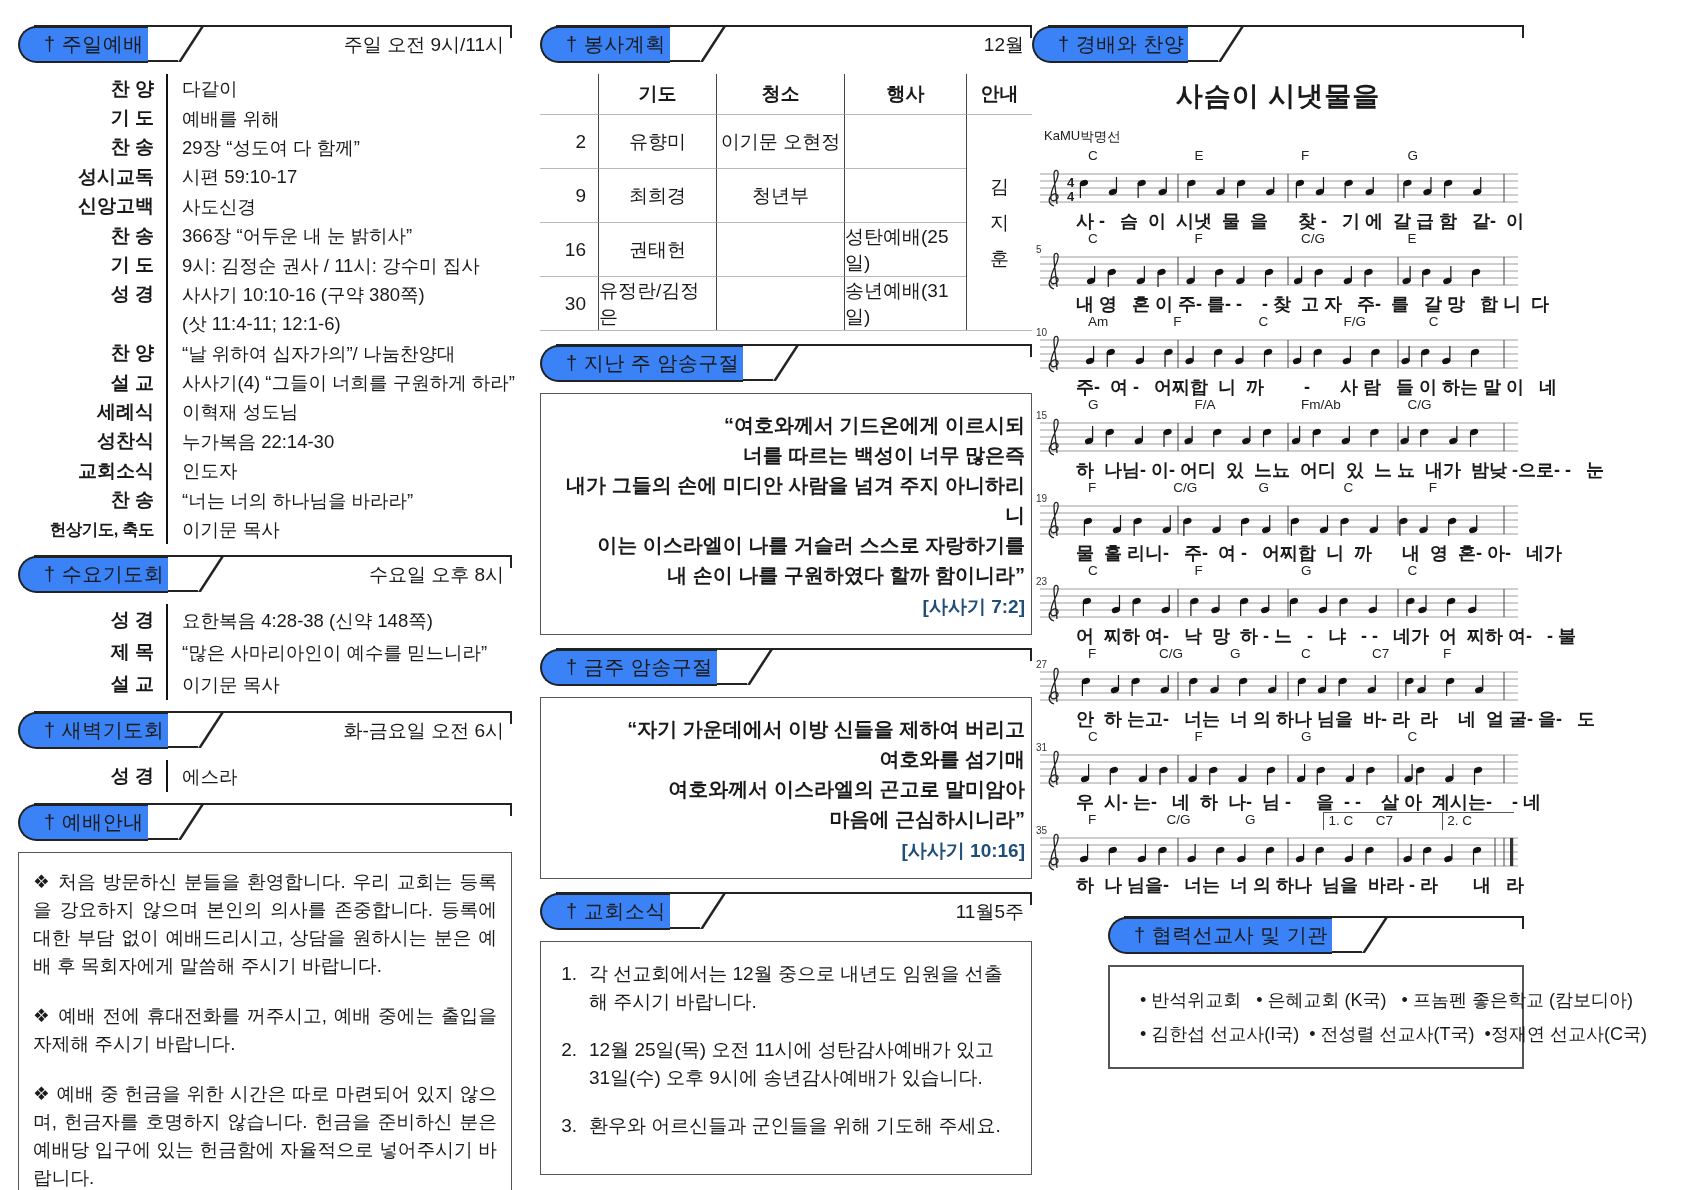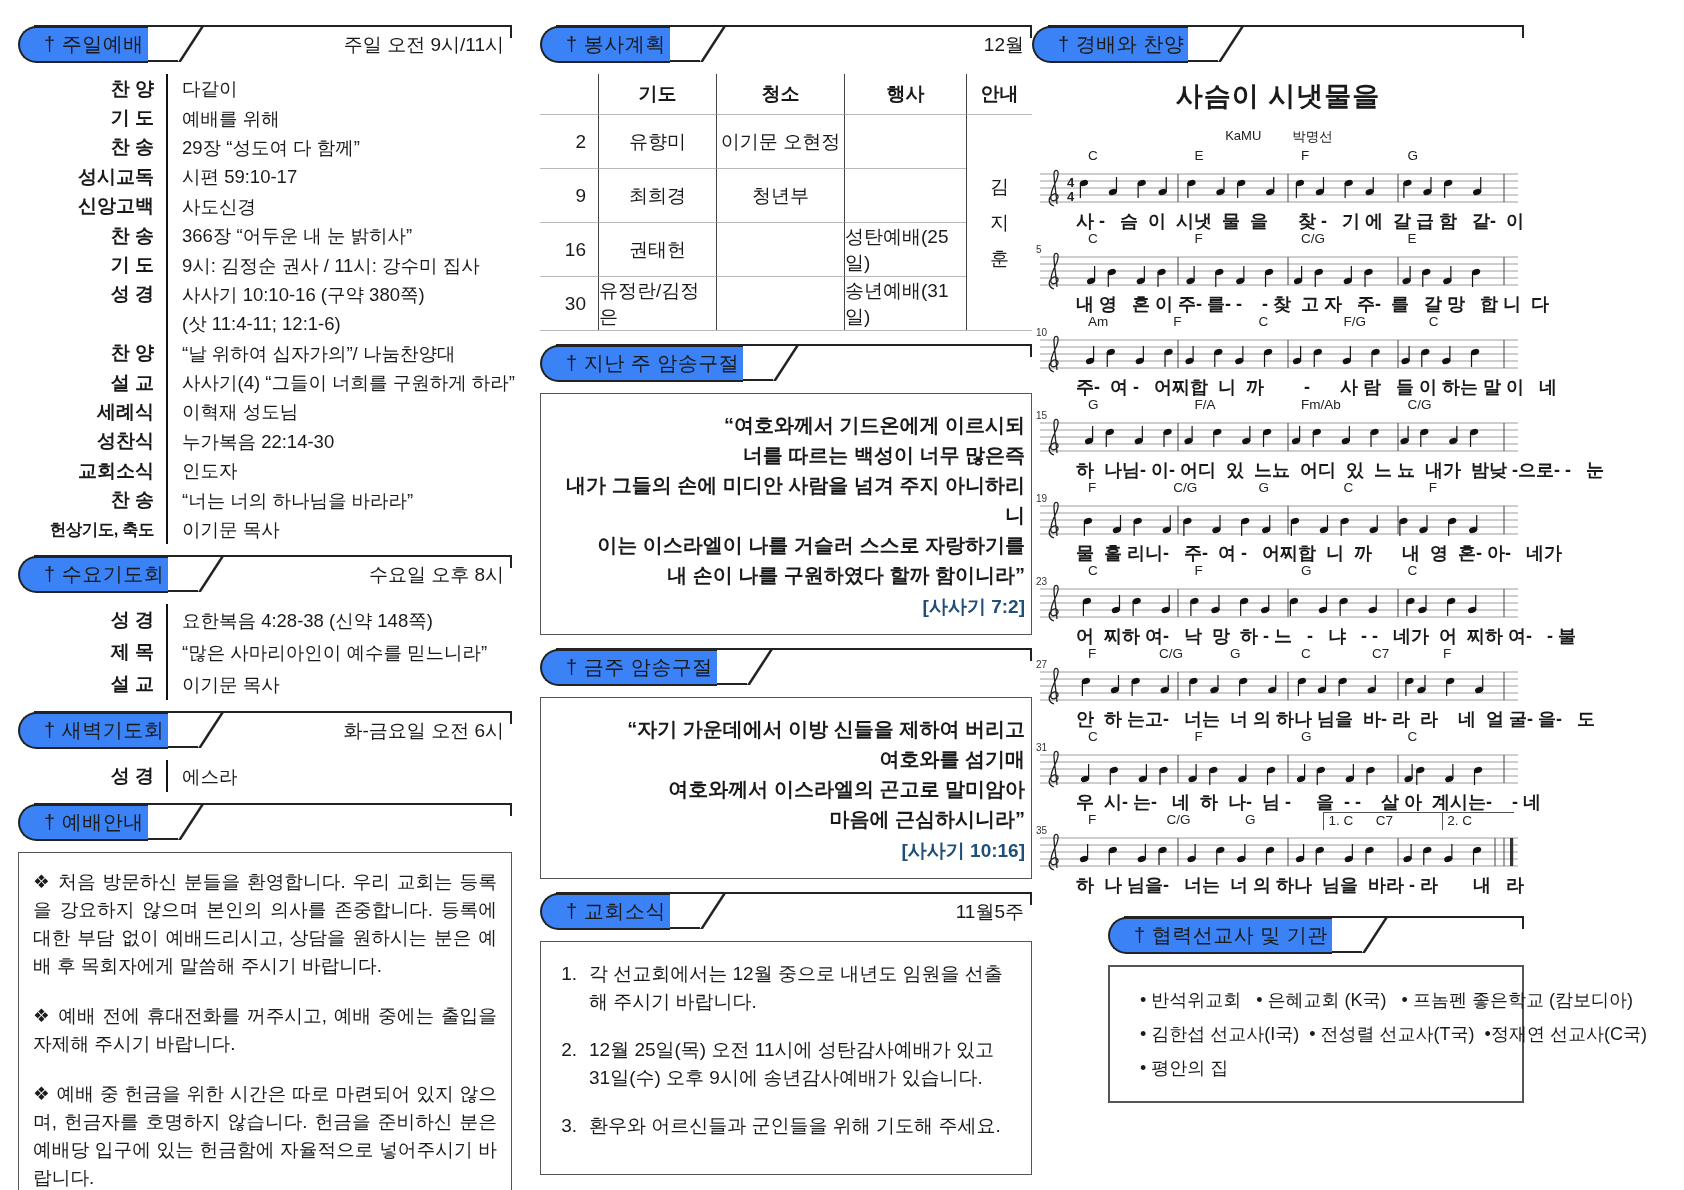--- a/index.html
+++ b/index.html
@@ -46,21 +46,21 @@
   .verse-box{border:1.8px solid #555;padding:16px 6px 14px 6px;text-align:right;margin-bottom:14px;}
   .verse-line{font-size:20px;font-weight:700;line-height:30px;}
   .verse-ref{font-size:19px;font-weight:600;margin-top:4px;}
 
   .news-box{border:1.8px solid #555;padding:18px 16px 14px 14px;min-height:225px;box-sizing:border-box;}
   .news-item{display:flex;gap:12px;font-size:19px;line-height:28px;margin-bottom:20px;}
   .news-num{flex:0 0 22px;text-align:right;}
 
   
   .song-title{text-align:center;font-size:27px;font-weight:700;letter-spacing:1px;margin:12px 0 14px 0;}
-  .credits{display:flex;justify-content:center;font-size:13px;padding:0 10px 2px 12px;gap:31px;}
+  .credits{display:flex;justify-content:flex-start;font-size:13px;padding:0 10px 2px 12px;}
   .credits .r{font-size:13.5px;}
   .sys{position:relative;height:83px;}
   .sys-num{position:absolute;left:4px;top:13px;font-size:10px;color:#333;}
   .chords{position:absolute;left:56px;right:10px;top:0;display:flex;font-size:13.5px;color:#222;}
   .chords span{flex:1;}
   .chords .volta{flex:1.4;border-top:1.4px solid #555;border-left:1.4px solid #555;padding:0 4px 2px 4px;white-space:pre;}
   .chords .volta2{flex:0.8;}
   .staff{position:absolute;left:8px;top:16px;width:478px;height:46px;}
   .lyrics{position:absolute;left:44px;top:61px;font-size:18px;font-weight:700;white-space:pre;text-align:center;}
 
@@ -811,16 +811,15 @@
       <div class="hdr-tab">
           <span>† 협력선교사 및 기관</span>
         </div>
       <div class="hdr-gap"></div>
       <div class="hdr-slash"></div>
       <div class="hdr-tick"></div>
     </div>
     <div class="mission-box">
       <div class="mission-line">• 반석위교회   • 은혜교회 (K국)   • 프놈펜 좋은학교 (캄보디아)</div>
       <div class="mission-line">• 김한섭 선교사(I국)  • 전성렬 선교사(T국)  •정재연 선교사(C국)</div>
-      <div class="mission-line">• 평안의 집</div>
     </div>
   </div>
 </div>
 
 </body></html>

